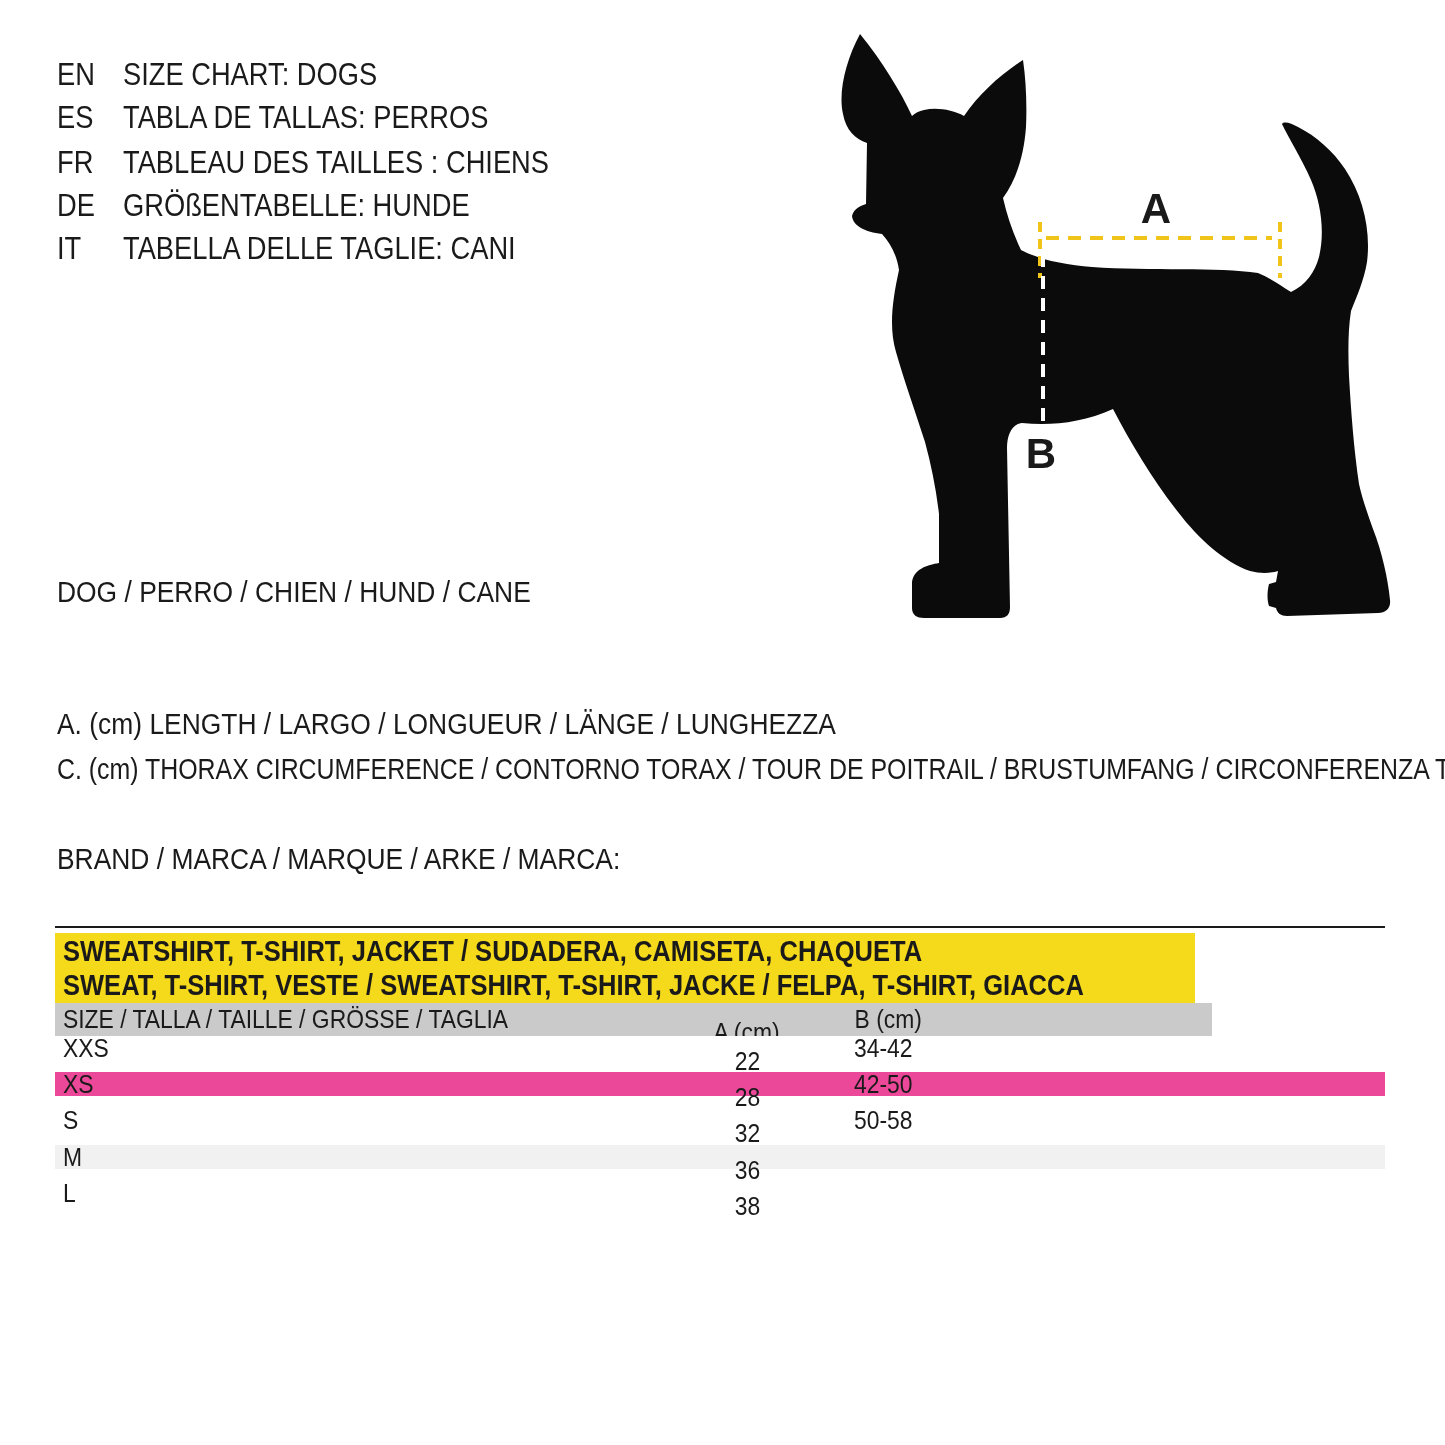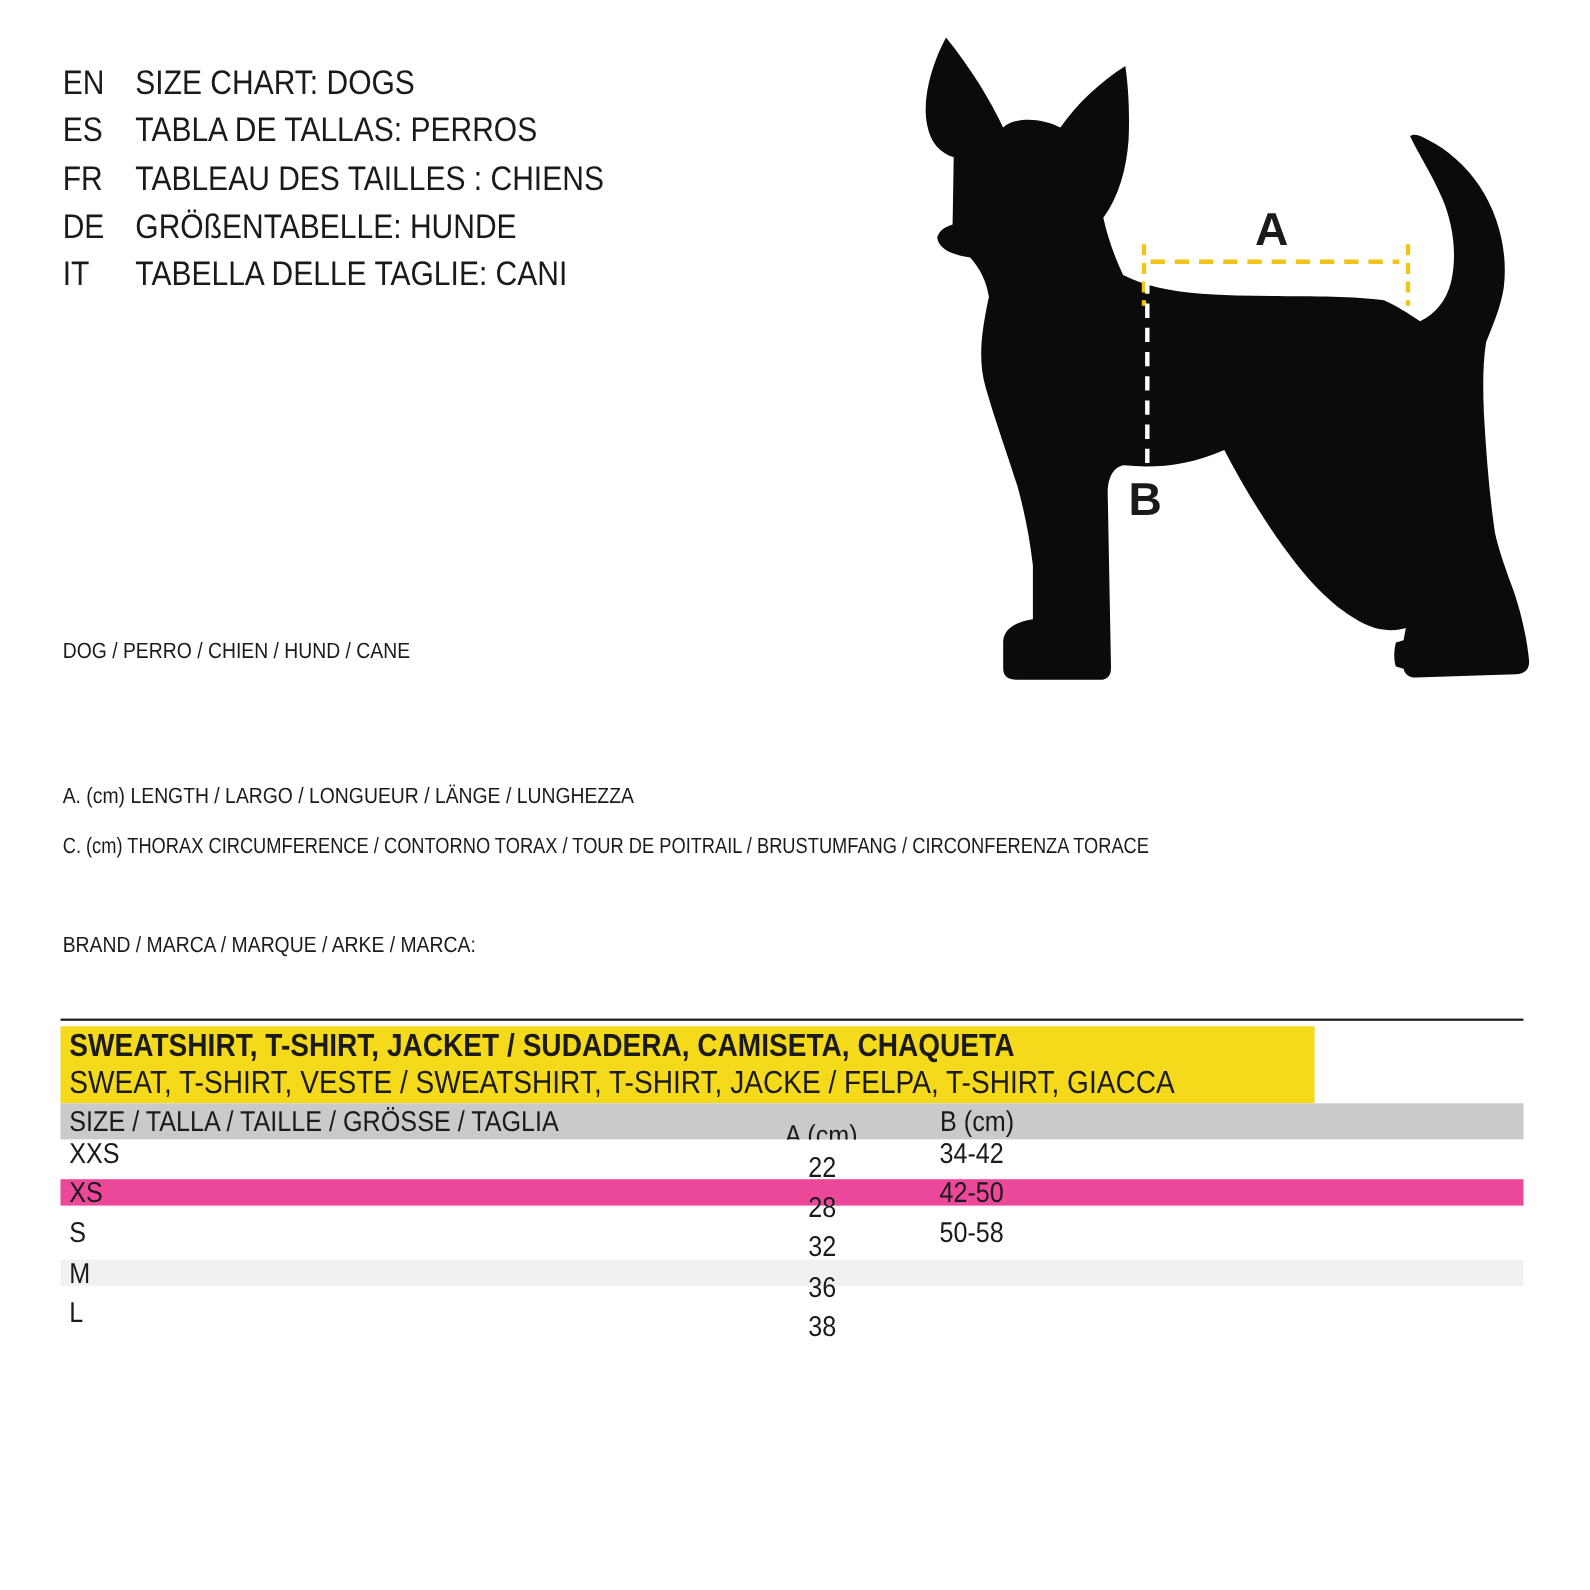--- a/index.html
+++ b/index.html
@@ -8,32 +8,32 @@
   .cx{display:inline-block;transform:scaleX(0.88);transform-origin:0 50%;white-space:nowrap;}
   .cx-c{display:inline-block;transform:scaleX(0.88);transform-origin:50% 50%;white-space:nowrap;}
   .cx-tight{display:inline-block;transform:scaleX(0.83);transform-origin:0 50%;white-space:nowrap;}
 
   
   .lang-row{position:absolute;left:57px;height:45px;line-height:45px;font-size:31px;}
   .lang-code{position:absolute;left:0;top:0;}
   .lang-label{position:absolute;left:66px;top:0;}
 
   
-  .line30{position:absolute;left:57px;font-size:20px;line-height:36px;}
+  .line30{position:absolute;left:57px;font-size:30px;line-height:36px;}
 
   
   #dog-diagram{position:absolute;left:820px;top:20px;width:600px;height:600px;}
 
   
   .size-table{position:absolute;left:55px;top:926px;width:1330px;}
   .tbl-topline{position:absolute;left:0;top:0;width:1330px;height:2px;background:#1a1a1a;}
   .tbl-head-yellow{position:absolute;left:0;top:7px;width:1140px;height:70px;padding:0;}
   .tbl-head-yellow .l1{position:absolute;left:8px;top:1px;height:35px;line-height:35px;font-size:29px;font-weight:bold;}
-  .tbl-head-yellow .l2{position:absolute;left:8px;top:35px;height:35px;line-height:35px;font-size:29px;font-weight:normal;}
-  .tbl-colhead{position:absolute;left:0;top:77px;width:1330px;height:33px;font-size:26px;}
+  .tbl-head-yellow .l2{position:absolute;left:8px;top:35px;height:35px;line-height:35px;font-size:29px;font-weight:bold;}
+  .tbl-colhead{position:absolute;left:0;top:77px;width:1157px;height:33px;font-size:26px;}
   .trow{position:absolute;left:0;width:1330px;height:24px;font-size:26px;}
   .cell-size{position:absolute;left:8px;top:0;height:100%;display:flex;align-items:center;}
   .cell-a{position:absolute;left:572px;top:0;width:240px;height:100%;display:flex;align-items:center;justify-content:center;margin-top:13px;}
   .cell-b{position:absolute;left:795px;top:0;width:240px;height:100%;display:flex;align-items:center;justify-content:flex-start;}
 </style>
 </head>
 <body>
 
 <div>
   <div class="lang-row" style="top:52px">

